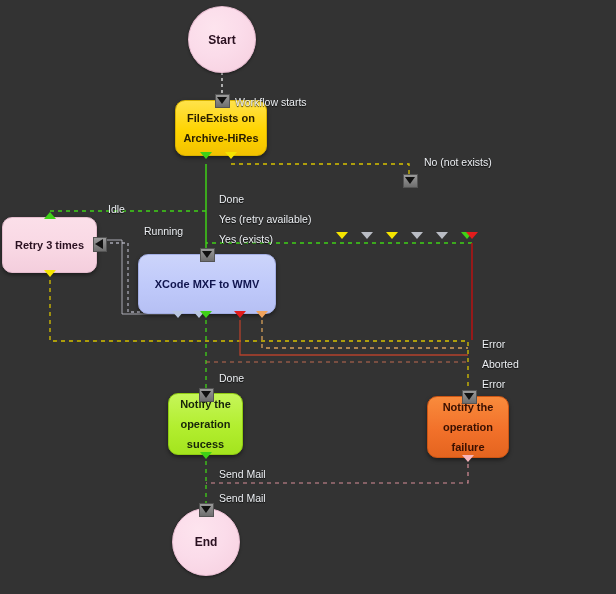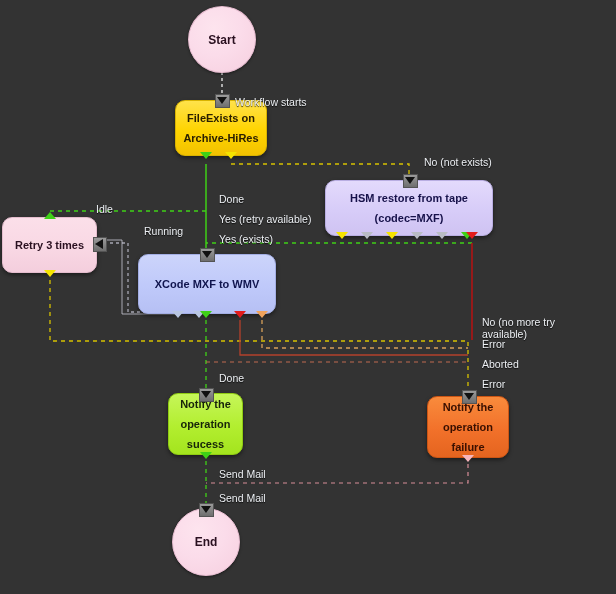--- a/index.html
+++ b/index.html
@@ -183,24 +183,20 @@
 
   <div class="node node-terminal" style="left:188px; top:6px; width:68px; height:67px;">
     <span>Start</span>
   </div>
 
   <div class="node node-task n-yellow" style="left:175px; top:100px; width:92px; height:56px;">
     <span style="white-space:pre-line;">FileExists on
 Archive-HiRes</span>
   </div>
 
-  <div class="node node-task n-purple" style="left:325px; top:180px; width:168px; height:56px;">
-    <span style="white-space:pre-line;">HSM restore from tape
-(codec=MXF)</span>
-  </div>
 
   <div class="node node-task n-pink" style="left:2px; top:217px; width:95px; height:56px;">
     <span>Retry 3 times</span>
   </div>
 
   <div class="node node-task n-blue" style="left:138px; top:254px; width:138px; height:60px;justify-content:center;">
     <span>XCode MXF to WMV</span>
   </div>
 
   <div class="node node-task n-green" style="left:168px; top:393px; width:75px; height:62px;">
@@ -245,27 +241,25 @@
   <div class="arrow-in" style="left:215px; top:94px;"></div>
   <div class="arrow-in" style="left:403px; top:174px;"></div>
   <div class="arrow-in" style="left:200px; top:248px;"></div>
   <div class="arrow-in" style="left:199px; top:388px;"></div>
   <div class="arrow-in" style="left:462px; top:390px;"></div>
   <div class="arrow-in" style="left:199px; top:503px;"></div>
   <div class="arrow-left" style="left:93px; top:237px;"></div>
 
   <div class="edge-label" style="left:235px; top:76px;margin-top:20px;">Workflow starts</div>
   <div class="edge-label" style="left:424px; top:156px;">No (not exists)</div>
-  <div class="edge-label" style="left:96px; top:203px;">Idle</div>
+  <div class="edge-label" style="left:108px; top:203px;">Idle</div>
   <div class="edge-label" style="left:219px; top:193px;">Done</div>
   <div class="edge-label" style="left:219px; top:213px;">Yes (retry available)</div>
   <div class="edge-label" style="left:104px; top:225px;margin-left:40px;">Running</div>
   <div class="edge-label" style="left:219px; top:233px;">Yes (exists)</div>
-  <div class="edge-label" style="left:482px; top:316px; white-space:pre-line;">No (no more try
-available)</div>
   <div class="edge-label" style="left:482px; top:338px;">Error</div>
   <div class="edge-label" style="left:482px; top:358px;">Aborted</div>
   <div class="edge-label" style="left:482px; top:378px;">Error</div>
   <div class="edge-label" style="left:219px; top:372px;">Done</div>
   <div class="edge-label" style="left:219px; top:468px;">Send Mail</div>
   <div class="edge-label" style="left:219px; top:492px;">Send Mail</div>
 
 </div>
 
 </body></html>

